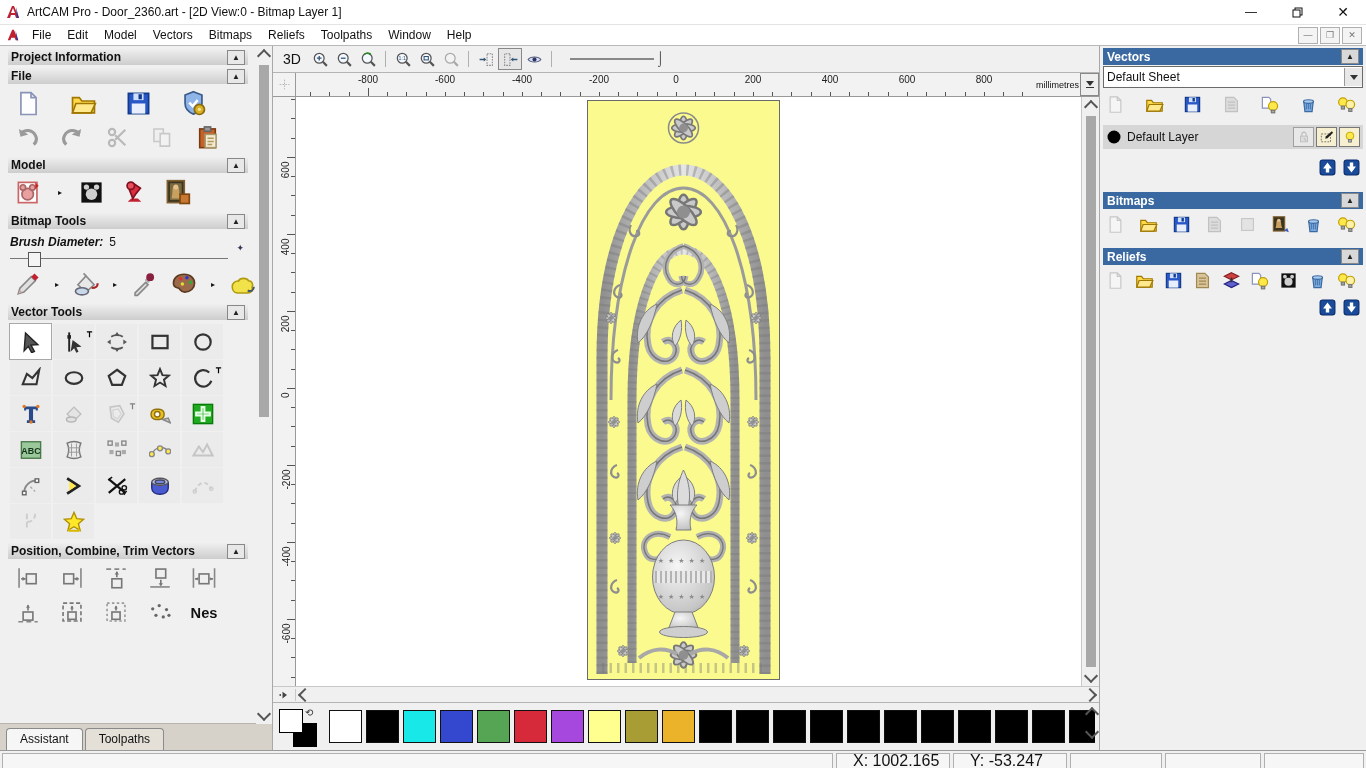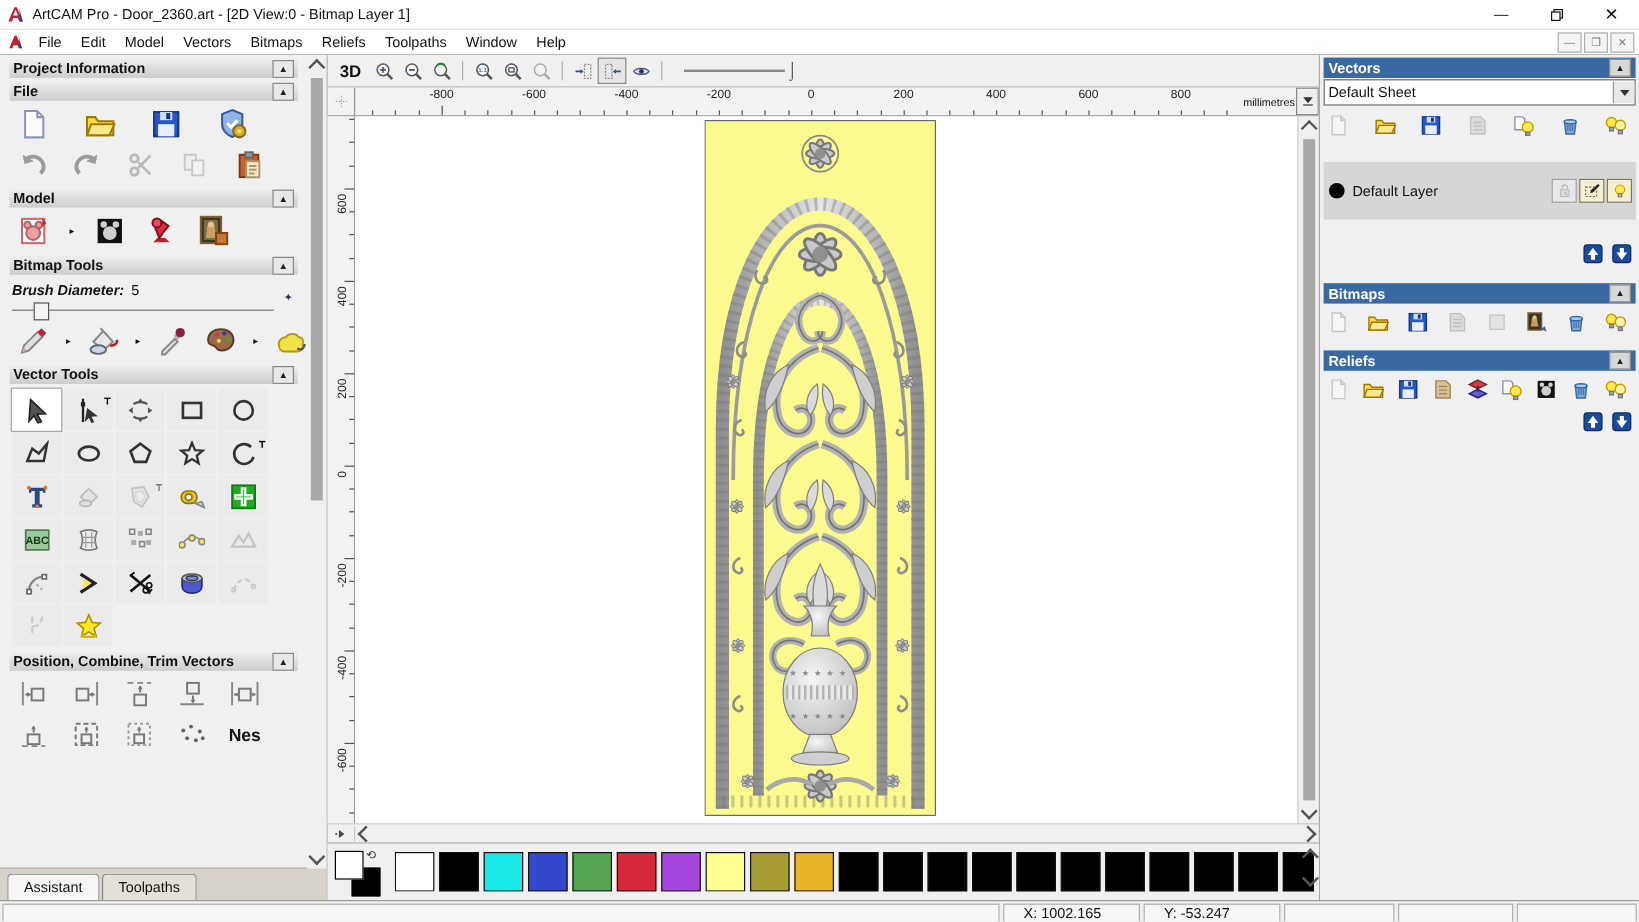--- a/index.html
+++ b/index.html
@@ -54,21 +54,21 @@
   .tabstrip{height:26px;background:#d6d2ca;display:flex;align-items:flex-end;padding-left:6px;border-top:1px solid #b8b4ac}
   .tab{border:1px solid #8a8a8a;border-bottom:none;border-radius:4px 4px 0 0;padding:3px 13px 4px;
        background:#e4e0d8;margin-right:2px;font-size:12px}
   .tab.active{background:#f6f6f6;position:relative;z-index:2}
   
   #center{flex:1;display:flex;flex-direction:column;min-width:0}
   #ctoolbar{height:26px;background:#f0f0f0;border-bottom:1px solid #b4b4b4;display:flex;align-items:center;padding-left:8px;gap:2px}
   .tbtn{height:20px;min-width:22px;display:flex;align-items:center;justify-content:center}
   .tbtn.prs{background:#e6e6e6;outline:1px solid #888}
   .tsep{width:1px;height:16px;background:#b0b0b0;margin:0 4px}
-  #btn3d{font-weight:bold;font-size:14px;margin-right:4px}
+  #btn3d{font-weight:normal;font-size:14px;margin-right:4px}
   #zoomslider{position:relative;width:100px;height:18px;margin-left:12px}
   #zoomslider .ln{position:absolute;left:0;top:8px;width:84px;height:2px;background:#888}
   #zoomslider .hook{position:absolute;left:86px;top:0px;font-size:14px;color:#555}
   #rulerh{height:23px;display:flex;border-bottom:1px solid #999;background:#f2f2f2}
   #rcorner{width:22px;border-right:1px solid #999;display:flex;align-items:center;justify-content:center}
   #rh-inner{flex:1;position:relative;overflow:hidden}
   #rh-units{width:52px;font-size:9px;display:flex;align-items:center;justify-content:flex-end;padding-right:1px}
   #rh-drop{width:17px;border:1px solid #888;background:#eee;display:flex;align-items:center;justify-content:center;flex-direction:column;font-size:7px;color:#333}
   .tickv{position:absolute;bottom:0;width:1px;background:#555}
   .ticklab{position:absolute;top:1px;font-size:10px;color:#222;transform:translateX(-50%)}
@@ -92,29 +92,29 @@
   
   #rightpanel{width:266px;border-left:1px solid #a8a8a8;background:#f0f0f0;display:flex;flex-direction:column}
   #rp-body{flex:1;padding:2px 3px;overflow:hidden}
   .bluehdr{height:17px;background:#3a68a0;color:#fff;font-weight:bold;display:flex;align-items:center;padding:0 4px;margin-bottom:1px}
   .bluehdr .collbtn{background:#d8d8d8}
   .combo{height:20px;border:1px solid #6a6a6a;background:#fff;display:flex;align-items:center;margin-bottom:2px}
   .combo .val{flex:1;padding-left:3px}
   .combo .cbtn{width:17px;height:18px;border-left:1px solid #999;background:#e8e8e8;display:flex;align-items:center;justify-content:center}
   .carrow{width:0;height:0;border-left:4px solid transparent;border-right:4px solid transparent;border-top:5px solid #333}
   .rp-icons{display:flex;justify-content:space-between;align-items:center;padding:4px 6px 4px 2px}
-  .layerrow{height:24px;background:#d6d6d6;display:flex;align-items:center;gap:5px;padding:12px 3px;margin:16px 0}
+  .layerrow{height:24px;background:#d6d6d6;display:flex;align-items:center;gap:5px;padding:0 3px;margin:6px 0}
   .layerrow .lname{flex:1}
   .lyrbtn{width:19px;height:18px;border:1px solid #a0a0a0;background:#e8e8e8;display:flex;align-items:center;justify-content:center}
   .lyrbtn.prs{background:#f6f0d0;border-color:#777}
   .updown{display:flex;justify-content:flex-end;gap:5px;padding:3px 2px 4px}
   .gap8{height:9px}
   
   #statusbar{height:20px;background:#f0f0f0;border-top:1px solid #9a9a9a;display:flex;align-items:center;gap:3px;padding:0 2px}
-  .sseg{height:15px;border:1px solid #b0b0b0;background:#f6f6f6;font-size:12px;display:flex;align-items:center;padding:0 16px;white-space:nowrap}
+  .sseg{height:15px;border:1px solid #b0b0b0;background:#f6f6f6;font-size:16px;display:flex;align-items:center;padding:0 16px;white-space:nowrap}
   .sseg.grow{flex:1}
   .w64{width:80px}.w58{width:58px}.w62{width:62px}.w70{width:66px}
 </style>
 </head>
 <body>
 
 <div id="titlebar">
   <svg width="16" height="16" viewBox="0 0 16 16" style="margin-left:5px">
     <path d="M2 14L7 2h2l5 12h-3l-1-3H6l-1 3z" fill="#c02030"></path>
     <path d="M6 9h4L8 4z" fill="#fff"></path>

